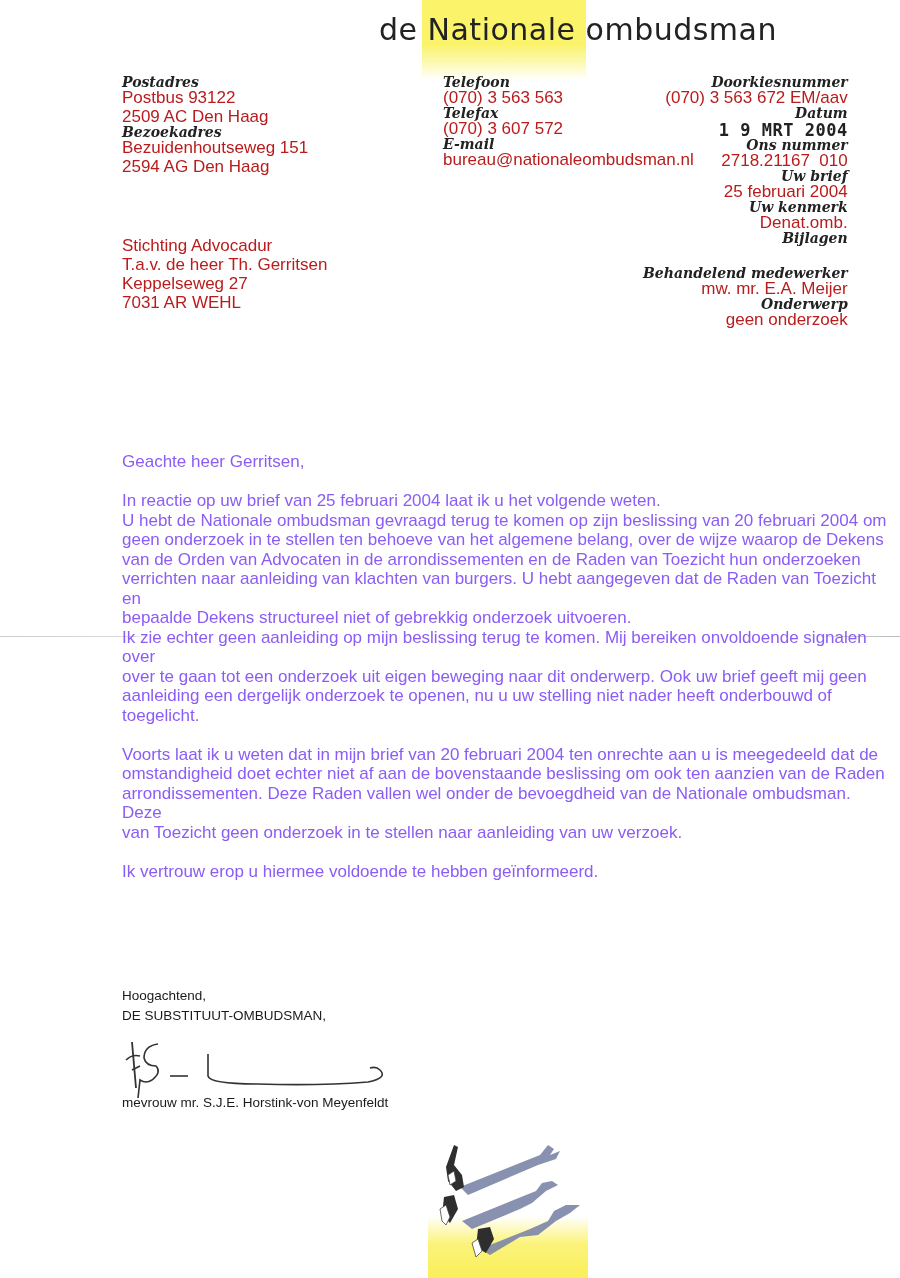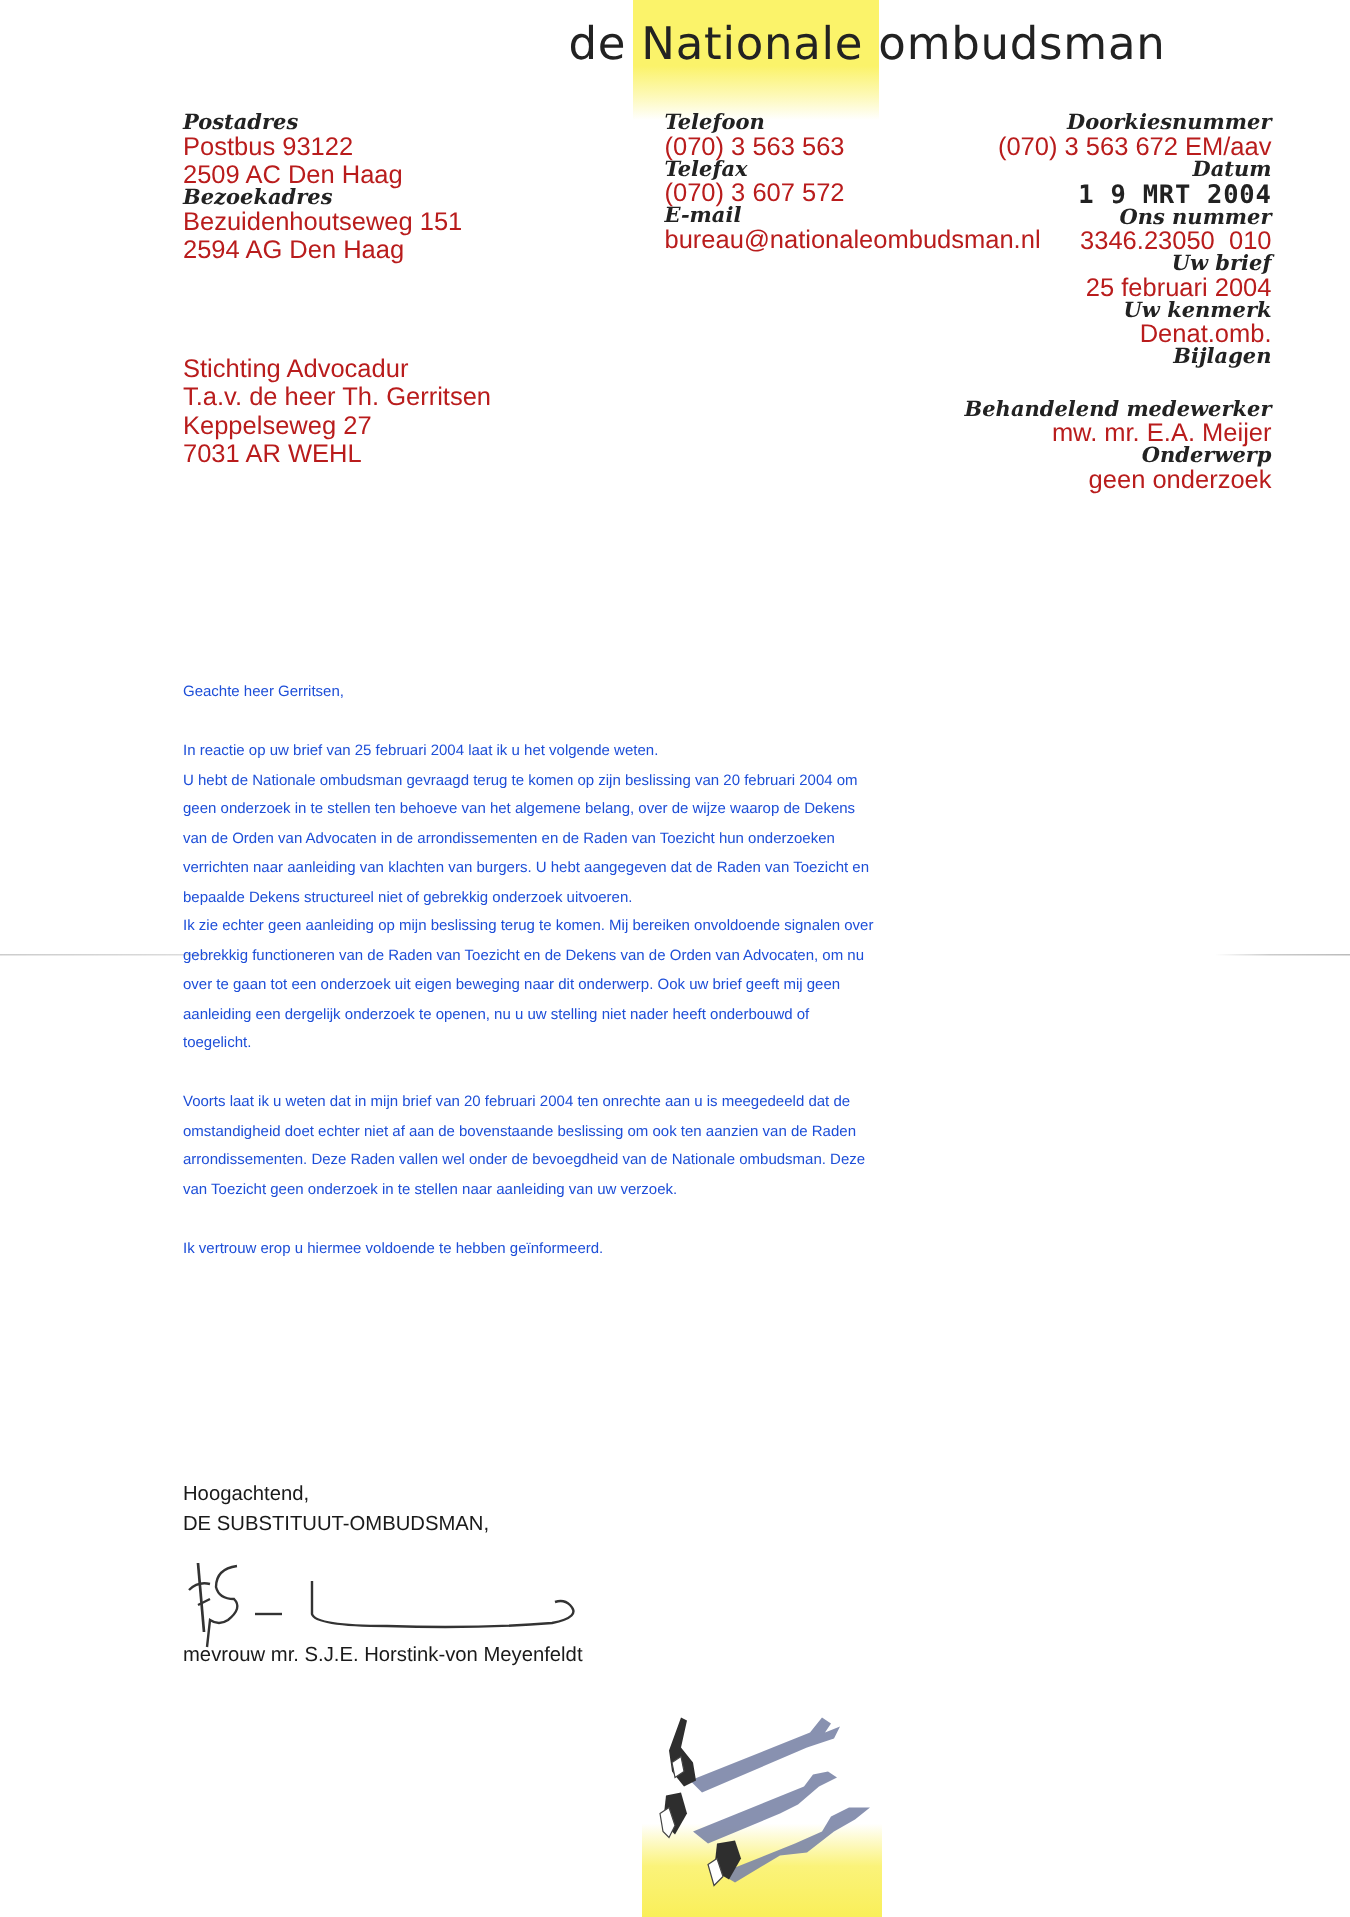--- a/index.html
+++ b/index.html
@@ -23,21 +23,21 @@
   .val { font-size: 17px; line-height: 19px; height: 19px; white-space: nowrap; color: #b91c1c; }
   .col { position: absolute; top: 76px; }
   .stamp {
     font-family: "DejaVu Sans Mono", monospace; font-size: 17px; font-weight: bold;
     letter-spacing: 0.5px; line-height: 22px; height: 20px; padding-left: 6px; color: #222;
   }
   .addr { position: absolute; left: 122px; top: 236px; }
   .addr .val { line-height: 19px; }
   .body-text {
     position: absolute; left: 122px; top: 452px; width: 770px;
-    font-size: 10px; line-height: 19.5px; color: #1d4ed8;
+    font-size: 17px; line-height: 19.5px; color: #8b5cf6;
   }
   .body-text p { margin: 0; }
   .blank { height: 19.5px; }
   .scan-line {
     position: absolute; left: 0; top: 636px; width: 900px; height: 1px;
     background: linear-gradient(to right, #ccc 0%, #ddd 15%, transparent 16%, transparent 90%, #ccc 94%, #bbb 100%);
   }
   .closing { position: absolute; left: 122px; top: 986px; font-size: 13.5px; line-height: 19.5px; }
   .signature { position: absolute; left: 118px; top: 1036px; width: 280px; height: 64px; }
   .signer { position: absolute; left: 122px; top: 1095px; font-size: 13.5px; }
@@ -70,21 +70,21 @@
   <div class="lbl">E-mail</div>
   <div class="val">bureau@nationaleombudsman.nl</div>
 </div>
 
 <div class="col" style="left:643px;text-align:right;">
   <div class="lbl">Doorkiesnummer</div>
   <div class="val">(070) 3 563 672 EM/aav</div>
   <div class="lbl">Datum</div>
   <div class="stamp">1 9 MRT 2004</div>
   <div class="lbl">Ons nummer</div>
-  <div class="val" style="white-space:pre;">3346.23050  010</div>
+  <div class="val" style="white-space:pre;">2718.21167  010</div>
   <div class="lbl">Uw brief</div>
   <div class="val">25 februari 2004</div>
   <div class="lbl">Uw kenmerk</div>
   <div class="val">Denat.omb.</div>
   <div class="lbl">Bijlagen</div>
   <div style="height:23px;"></div>
   <div class="lbl">Behandelend medewerker</div>
   <div class="val">mw. mr. E.A. Meijer</div>
   <div class="lbl">Onderwerp</div>
   <div class="val">geen onderzoek</div>
@@ -102,21 +102,20 @@
 <div class="body-text">
   <p>Geachte heer Gerritsen,</p>
   <div class="blank"></div>
   <p>In reactie op uw brief van 25 februari 2004 laat ik u het volgende weten.</p>
   <p>U hebt de Nationale ombudsman gevraagd terug te komen op zijn beslissing van 20 februari 2004 om</p>
   <p>geen onderzoek in te stellen ten behoeve van het algemene belang, over de wijze waarop de Dekens</p>
   <p>van de Orden van Advocaten in de arrondissementen en de Raden van Toezicht hun onderzoeken</p>
   <p>verrichten naar aanleiding van klachten van burgers. U hebt aangegeven dat de Raden van Toezicht en</p>
   <p>bepaalde Dekens structureel niet of gebrekkig onderzoek uitvoeren.</p>
   <p>Ik zie echter geen aanleiding op mijn beslissing terug te komen. Mij bereiken onvoldoende signalen over</p>
-  <p>gebrekkig functioneren van de Raden van Toezicht en de Dekens van de Orden van Advocaten, om nu</p>
   <p>over te gaan tot een onderzoek uit eigen beweging naar dit onderwerp. Ook uw brief geeft mij geen</p>
   <p>aanleiding een dergelijk onderzoek te openen, nu u uw stelling niet nader heeft onderbouwd of</p>
   <p>toegelicht.</p>
   <div class="blank"></div>
   <p>Voorts laat ik u weten dat in mijn brief van 20 februari 2004 ten onrechte aan u is meegedeeld dat de</p>
   <p>omstandigheid doet echter niet af aan de bovenstaande beslissing om ook ten aanzien van de Raden</p>
   <p>arrondissementen. Deze Raden vallen wel onder de bevoegdheid van de Nationale ombudsman. Deze</p>
   <p>van Toezicht geen onderzoek in te stellen naar aanleiding van uw verzoek.</p>
   <div class="blank"></div>
   <p>Ik vertrouw erop u hiermee voldoende te hebben geïnformeerd.</p>

